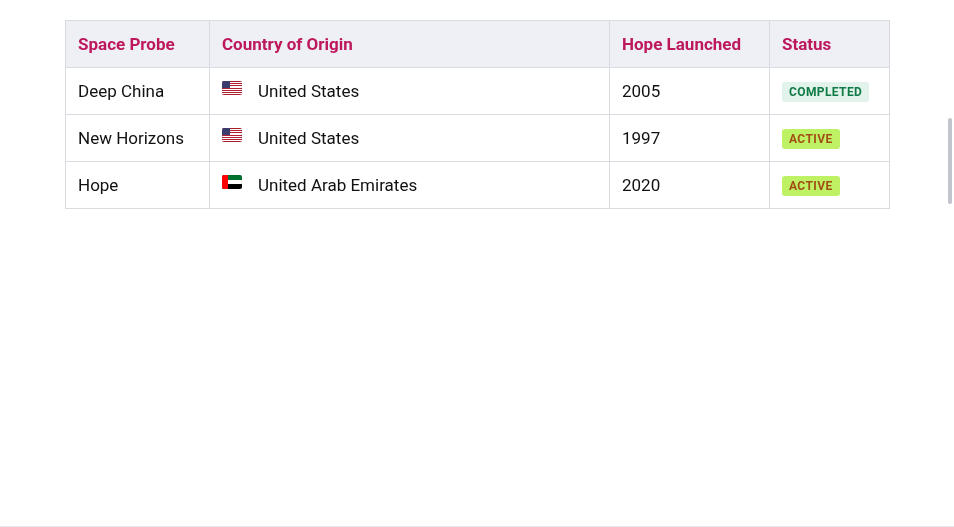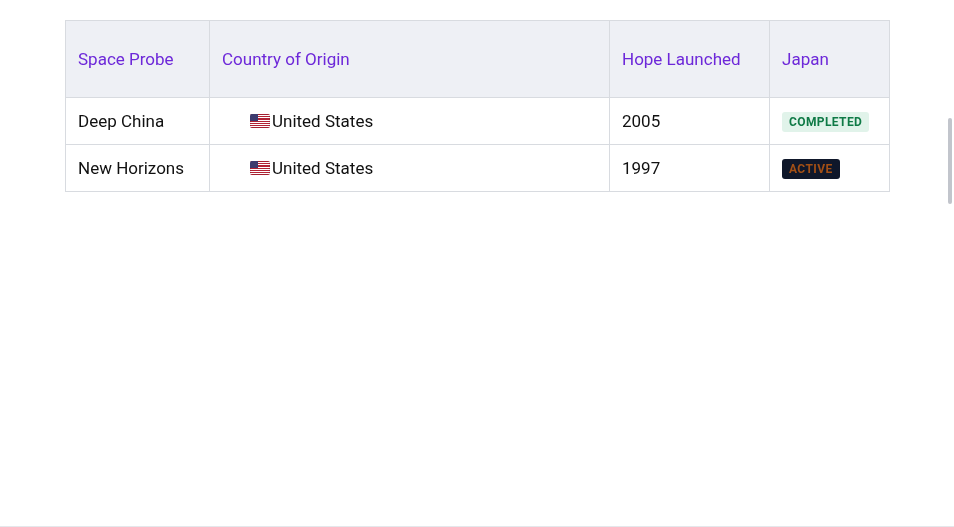--- a/index.html
+++ b/index.html
@@ -23,36 +23,36 @@
     width: 824px;
     table-layout: fixed;
   }
   table.probes th, table.probes td {
     border: 1px solid #d8dbe0;
     text-align: left;
     vertical-align: middle;
   }
   table.probes th {
     background: #eef0f5;
-    font-weight: 400;
+    font-weight: 700;
     font-size: 17px;
-    padding: 28px 12px;
-    color: #6d28d9;
+    padding: 13px 12px;
+    color: #be185d;
   }
   table.probes td {
     padding: 12px 12px;
     font-size: 17px;
     color: #111;
   }
   col.c-probe   { width: 144px; }
   col.c-country { width: 400px; }
   col.c-year    { width: 160px; }
   col.c-status  { width: 120px; }
 
-  .country-cell { display: flex; align-items: center; gap: 2px; flex-wrap: wrap; margin-left: 28px; }
+  .country-cell { display: flex; gap: 16px; flex-wrap: wrap; }
 
   .flag {
     display: inline-block;
     width: 20px;
     height: 14px;
     border-radius: 2px;
     position: relative;
     overflow: hidden;
     flex: 0 0 auto;
     box-shadow: 0 0 0 0.5px rgba(0,0,0,0.15) inset;
@@ -112,21 +112,21 @@
 
   .badge {
     display: inline-block;
     padding: 3px 7px;
     border-radius: 3px;
     font-size: 12px;
     font-weight: 700;
     letter-spacing: 0.4px;
   }
   .badge.completed { background: #e1f3ea; color: #0f7a46; }
-  .badge.active    { background: #0f172a; color: #a24f15; }
+  .badge.active    { background: #bef264; color: #a24f15; }
 
   .scroll-indicator {
     position: absolute;
     right: 2px;
     top: 118px;
     width: 4px;
     height: 86px;
     background: #c2c5cc;
     border-radius: 2px;
   }
@@ -146,21 +146,21 @@
       <col class="c-probe">
         <col class="c-country">
         <col class="c-year">
         <col class="c-status">
     </colgroup>
     <thead>
       <tr>
         <th>Space Probe</th>
         <th>Country of Origin</th>
         <th>Hope Launched</th>
-        <th>Japan</th>
+        <th>Status</th>
       </tr>
     </thead>
     <tbody>
         <tr>
           <td>Deep China</td>
           <td>
             <div class="country-cell">
               <span class="flag flag-us"></span>
               <span> United States</span>
             </div>
@@ -172,18 +172,29 @@
           <td>New Horizons</td>
           <td>
             <div class="country-cell">
               <span class="flag flag-us"></span>
               <span> United States</span>
             </div>
           </td>
           <td>1997</td>
           <td><span class="badge active">ACTIVE</span></td>
         </tr>
+        <tr>
+          <td>Hope</td>
+          <td>
+            <div class="country-cell">
+              <span class="flag flag-ae"></span>
+              <span> United Arab Emirates</span>
+            </div>
+          </td>
+          <td>2020</td>
+          <td><span class="badge active">ACTIVE</span></td>
+        </tr>
       </tbody>
   </table>
 </div>
 
 <div class="scroll-indicator"></div>
 <div class="bottom-line"></div>
 
 </body></html>

